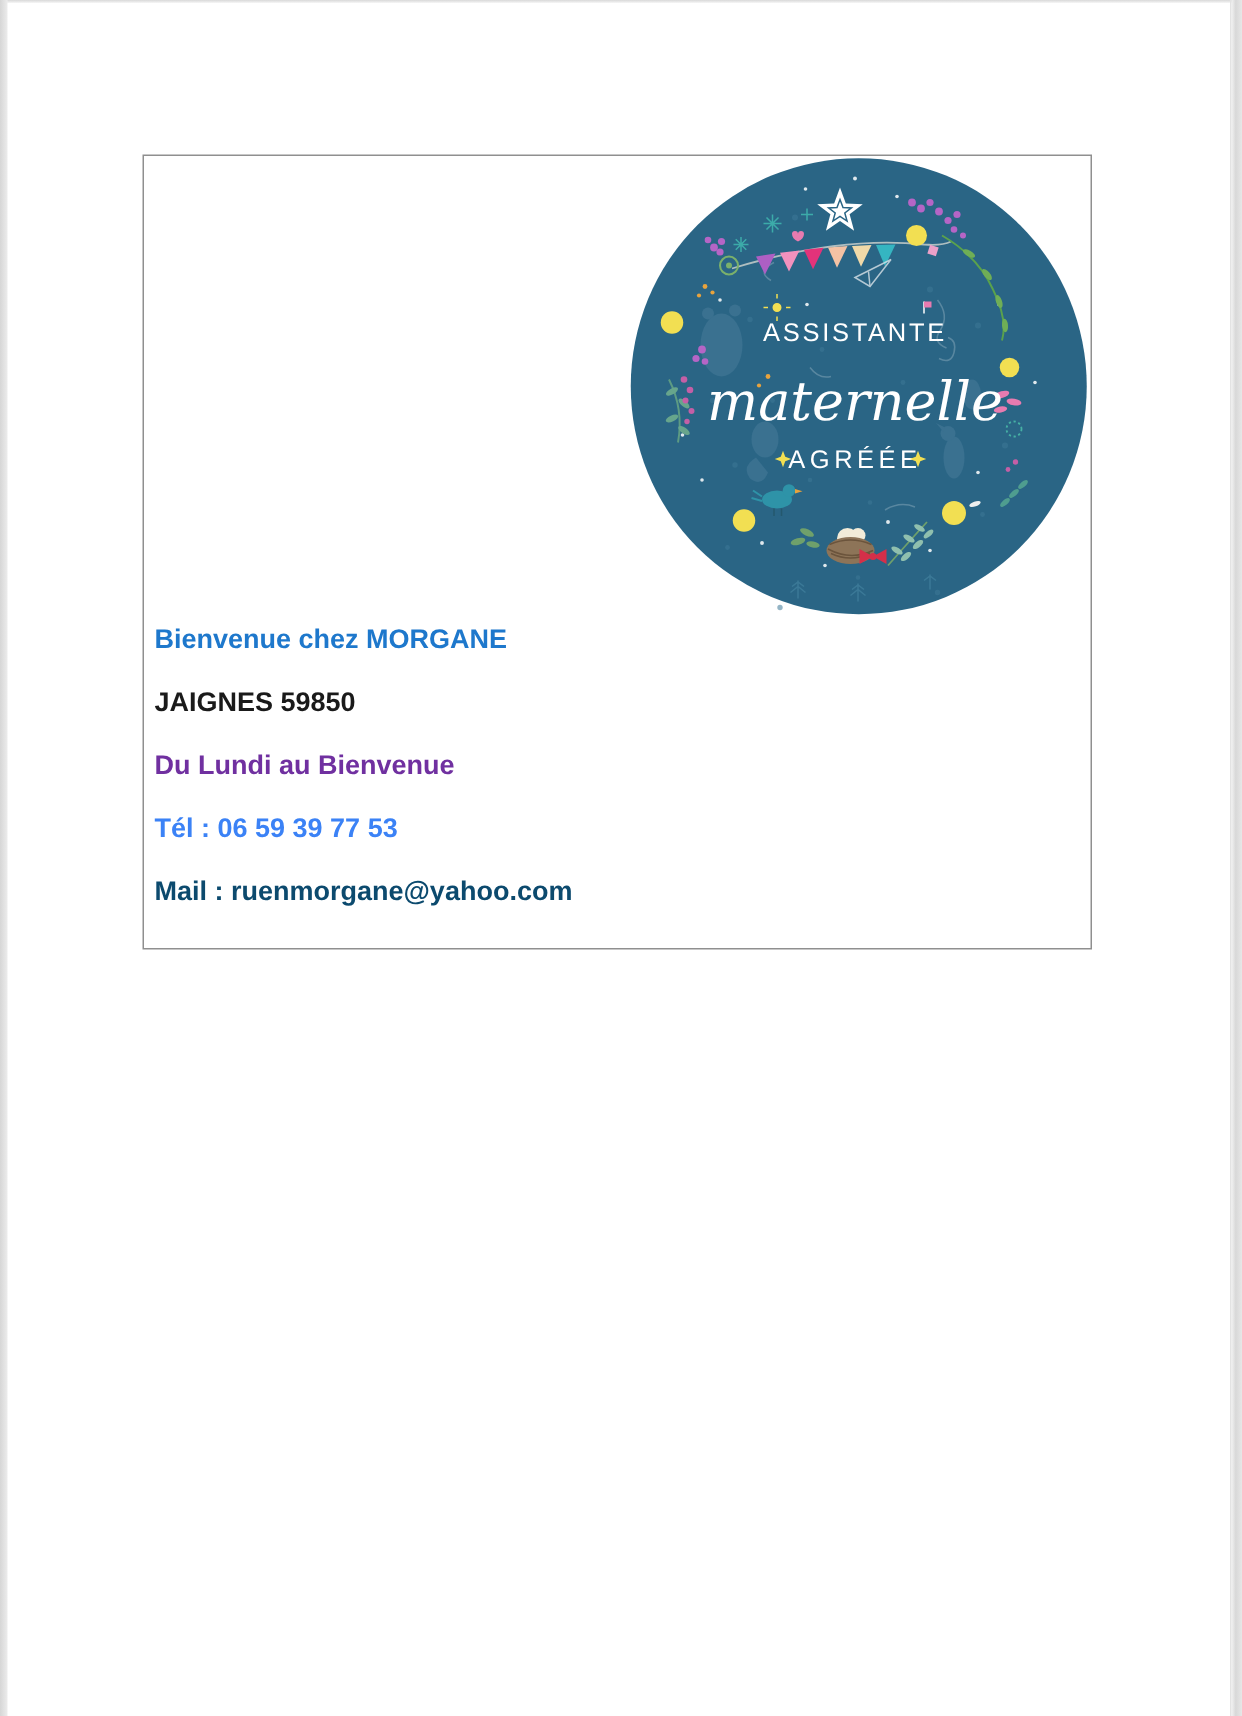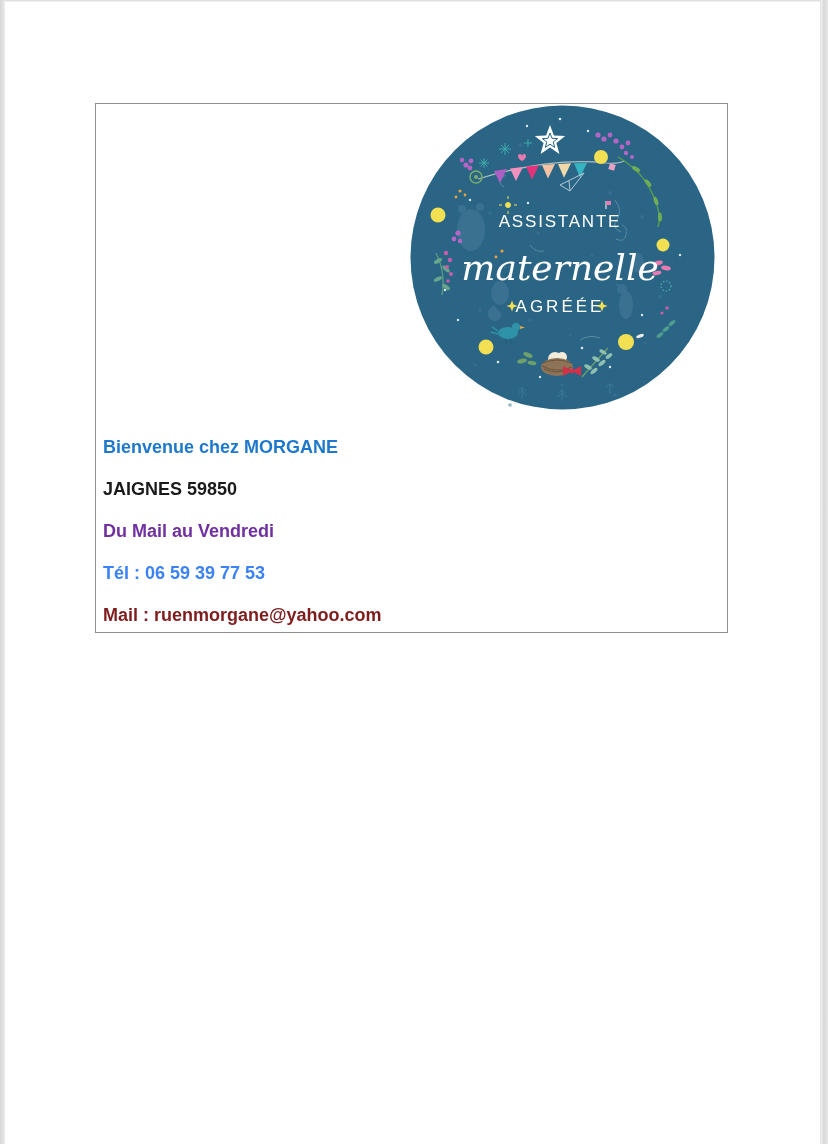--- a/index.html
+++ b/index.html
@@ -9,25 +9,25 @@
   }
   .page-top-edge{position:absolute;top:0;left:0;right:0;height:2px;
     background:linear-gradient(#cfcfcf,#f4f4f4);opacity:.8;}
   .page-edge{position:absolute;top:0;bottom:0;}
   .page-edge.left{left:0;width:5px;background:linear-gradient(90deg,#d6d6d6,#ececec);}
   .page-edge.right{right:0;width:7px;background:linear-gradient(90deg,#f2f2f2,#d8d8d8 40%,#e7e7e7);border-left:1px solid #e3e3e3;}
   .content-box{
     position:absolute;left:95px;top:103px;width:633px;height:530px;
     border:1px solid #8f8f8f;background:#ffffff;box-sizing:border-box;
   }
-  .logo-wrap{position:absolute;left:314px;top:1px;width:305px;height:305px;}
+  .logo-wrap{position:absolute;left:324px;top:1px;width:305px;height:305px;}
   .logo-wrap svg{display:block;}
   .logo-caps{font-family:"Liberation Sans",sans-serif;font-weight:400;}
   .logo-script{font-family:"DejaVu Serif",serif;font-style:italic;}
-  .info-block{position:absolute;left:7px;top:322px;}
+  .info-block{position:absolute;left:7px;top:301px;}
   .info-line{
     height:42px;line-height:42px;font-size:18px;font-weight:bold;
     white-space:nowrap;letter-spacing:0;
   }
 </style>
 </head>
 <body>
 
 <div class="page-top-edge"></div>
 <div class="page-edge left"></div>
@@ -274,18 +274,18 @@
       </g>
       <g transform="translate(192,201)">
         <path d="M0,-5.5 L1.5,-1.5 L5.5,0 L1.5,1.5 L0,5.5 L-1.5,1.5 L-5.5,0 L-1.5,-1.5 Z" fill="#f2df52"></path>
       </g>
     </svg>
   </div>
 
   <div class="info-block">
     <div class="info-line" style="color: rgb(30, 120, 204);">Bienvenue chez MORGANE</div>
     <div class="info-line" style="color: rgb(26, 26, 26);">JAIGNES 59850</div>
-    <div class="info-line" style="color: rgb(112, 48, 160);">Du Mail au Vendredi</div>
+    <div class="info-line" style="color: rgb(112, 48, 160);">Du Lundi au Bienvenue</div>
     <div class="info-line" style="color: #3b82f6;">Tél : 06 59 39 77 53</div>
-    <div class="info-line" style="color: #7f1d1d;">Mail : ruenmorgane@yahoo.com</div>
+    <div class="info-line" style="color: #0c4a6e;">Mail : ruenmorgane@yahoo.com</div>
   </div>
 
 </div>
 
 </body></html>

